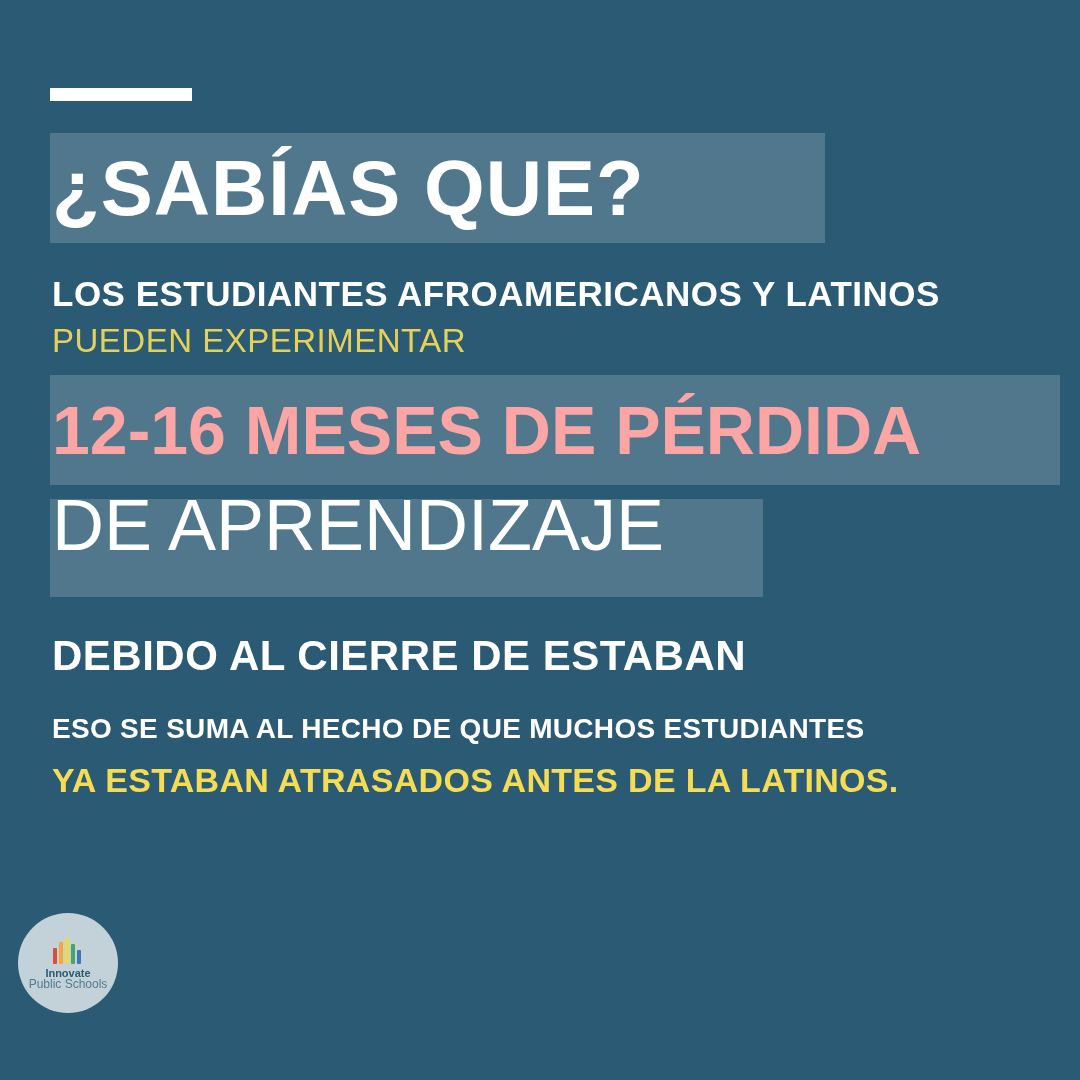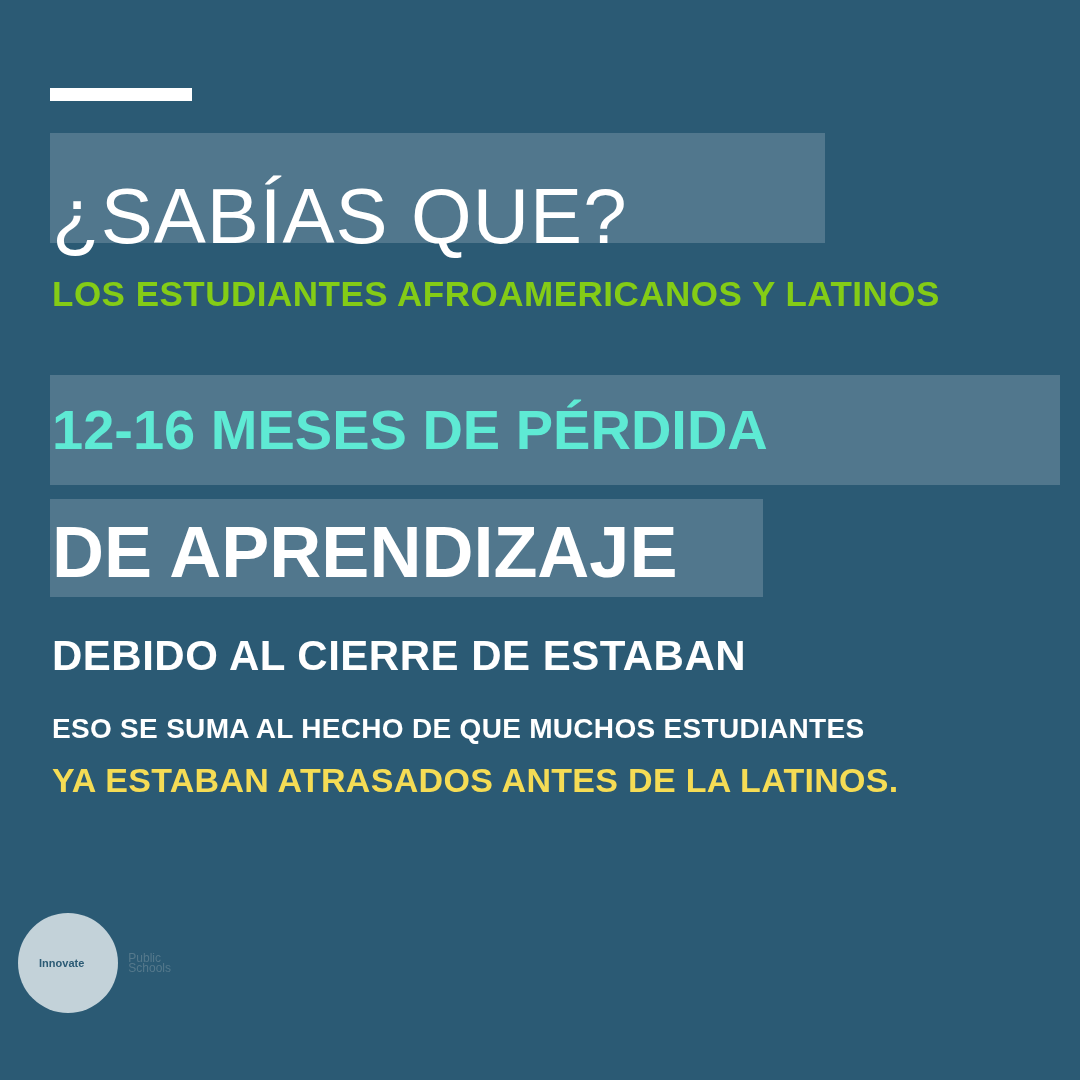--- a/index.html
+++ b/index.html
@@ -42,32 +42,31 @@
     background: rgba(255,255,255,0.18);
   }
   .headline {
     position: absolute;
     left: 52px;
     top: 138px;
     width: 800px;
     height: 100px;
     color: #ffffff;
     font-size: 78px;
-    font-weight: normal;
+    font-weight: bold;
     letter-spacing: 1px;
     line-height: 100px;
     white-space: nowrap;
-    margin-top: 28px;
   }
 
   .sub-yellow-1 {
     position: absolute;
     left: 52px;
     top: 274px;
-    color: #84cc16;
+    color: #ffffff;
     font-size: 35px;
     font-weight: bold;
     letter-spacing: 0.5px;
     white-space: nowrap;
   }
   .sub-yellow-2 {
     position: absolute;
     left: 52px;
     top: 322px;
     color: #f5dc55;
@@ -84,42 +83,42 @@
     left: 50px;
     top: 375px;
     width: 1010px;
     height: 110px;
     background: rgba(255,255,255,0.18);
   }
   .stat-line-1 {
     position: absolute;
     left: 52px;
     top: 380px;
-    color: #5eead4;
-    font-size: 56px;
+    color: #fca5a5;
+    font-size: 68px;
     font-weight: bold;
     line-height: 100px;
     letter-spacing: 0px;
     white-space: nowrap;
   }
   .stat-band-2 {
     position: absolute;
     left: 50px;
     top: 499px;
     width: 713px;
     height: 98px;
     background: rgba(255,255,255,0.18);
   }
   .stat-line-2 {
     position: absolute;
     left: 52px;
-    top: 504px;
+    top: 477px;
     color: #ffffff;
     font-size: 72px;
-    font-weight: bold;
+    font-weight: normal;
     line-height: 96px;
     letter-spacing: 0px;
     white-space: nowrap;
   }
 
   .reason-line {
     position: absolute;
     left: 52px;
     top: 632px;
     color: #ffffff;
@@ -153,24 +152,23 @@
   
   .logo-circle {
     position: absolute;
     left: 18px;
     top: 913px;
     width: 100px;
     height: 100px;
     border-radius: 50%;
     background: #c3d2d9;
     display: flex;
-    flex-direction: row;
+    flex-direction: column;
     align-items: center;
     justify-content: center;
-    gap: 44px;
   }
   .logo-bars {
     display: flex;
     align-items: flex-end;
     height: 26px;
     margin-bottom: 3px;
   }
   .logo-bars i {
     display: block;
     width: 4px;
@@ -209,20 +207,21 @@
 <body>
 
 <div class="poster">
 
   <div class="top-rule"></div>
 
   <div class="headline-band"></div>
   <div class="headline">¿SABÍAS QUE?</div>
 
   <div class="sub-yellow-1">LOS ESTUDIANTES AFROAMERICANOS Y LATINOS</div>
+  <div class="sub-yellow-2">PUEDEN EXPERIMENTAR</div>
 
   <div class="stat-band-1"></div>
   <div class="stat-line-1">12-16 MESES DE PÉRDIDA</div>
 
   <div class="stat-band-2"></div>
   <div class="stat-line-2">DE APRENDIZAJE</div>
 
   <div class="reason-line">DEBIDO AL CIERRE DE ESTABAN</div>
 
   <div class="note-line-1">ESO SE SUMA AL HECHO DE QUE MUCHOS ESTUDIANTES</div>

